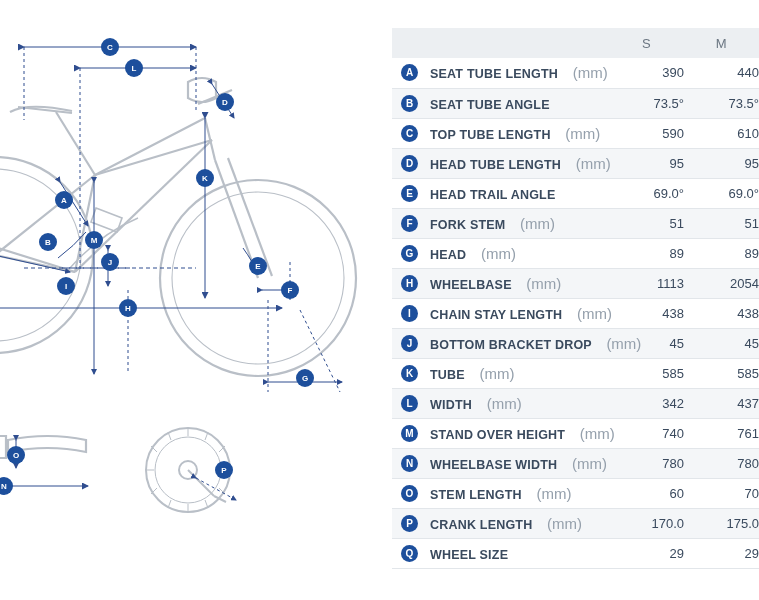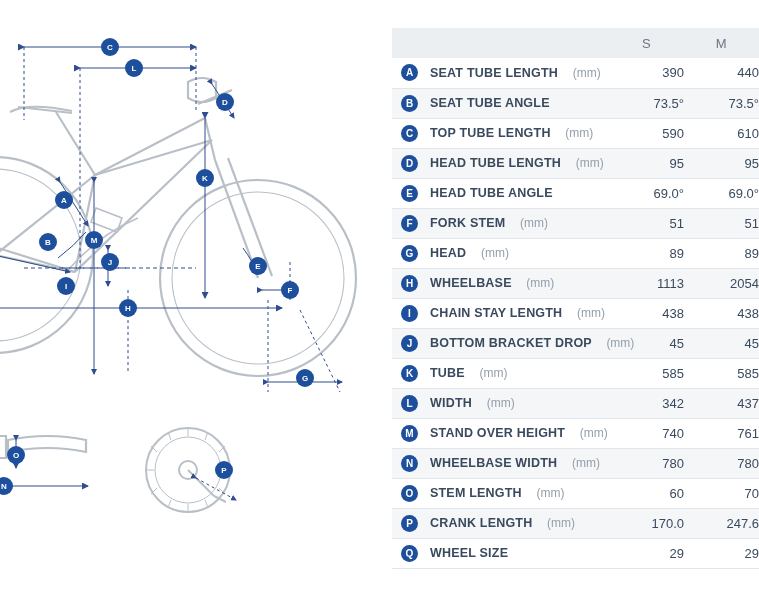--- a/index.html
+++ b/index.html
@@ -84,21 +84,21 @@
   table.spec td.label-cell {
     padding-left: 8px;
     font-size: 12.5px;
     font-weight: bold;
     color: #3a4a5e;
     letter-spacing: .2px;
     white-space: nowrap;
   }
   .unit {
     font-weight: normal;
-    font-size: 12px;
+    font-size: 15px;
     color: #95a0ac;
     letter-spacing: 0;
     padding-left: 11px;
   }
   table.spec td.val-cell {
     text-align: right;
     font-size: 13px;
     color: #3a4a5e;
   }
 
@@ -327,21 +327,21 @@
             <td class="val-cell">610</td>
           </tr>
           <tr class="even">
             <td class="badge-cell"><span class="badge">D</span></td>
             <td class="label-cell"><span>HEAD TUBE LENGTH</span> <span class="unit">(mm)</span></td>
             <td class="val-cell">95</td>
             <td class="val-cell">95</td>
           </tr>
           <tr class="odd">
             <td class="badge-cell"><span class="badge">E</span></td>
-            <td class="label-cell"><span>HEAD TUBE ANGLE</span> <span class="unit"></span></td>
+            <td class="label-cell"><span>HEAD TRAIL ANGLE</span> <span class="unit"></span></td>
             <td class="val-cell">69.0°</td>
             <td class="val-cell">69.0°</td>
           </tr>
           <tr class="even">
             <td class="badge-cell"><span class="badge">F</span></td>
             <td class="label-cell"><span>FORK STEM</span> <span class="unit">(mm)</span></td>
             <td class="val-cell">51</td>
             <td class="val-cell">51</td>
           </tr>
           <tr class="odd">
@@ -395,21 +395,21 @@
           <tr class="odd">
             <td class="badge-cell"><span class="badge">O</span></td>
             <td class="label-cell"><span>STEM LENGTH</span> <span class="unit">(mm)</span></td>
             <td class="val-cell">60</td>
             <td class="val-cell">70</td>
           </tr>
           <tr class="even">
             <td class="badge-cell"><span class="badge">P</span></td>
             <td class="label-cell"><span>CRANK LENGTH</span> <span class="unit">(mm)</span></td>
             <td class="val-cell">170.0</td>
-            <td class="val-cell">247.6</td>
+            <td class="val-cell">175.0</td>
           </tr>
           <tr class="odd">
             <td class="badge-cell"><span class="badge">Q</span></td>
             <td class="label-cell"><span>WHEEL SIZE</span> <span class="unit"></span></td>
             <td class="val-cell">29</td>
             <td class="val-cell">29</td>
           </tr>
         </tbody>
     </table>
   </div>

